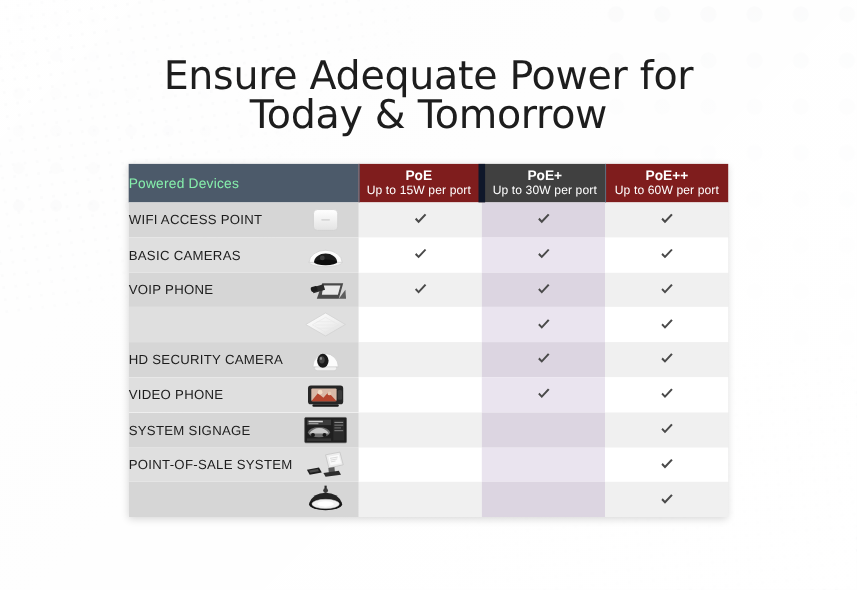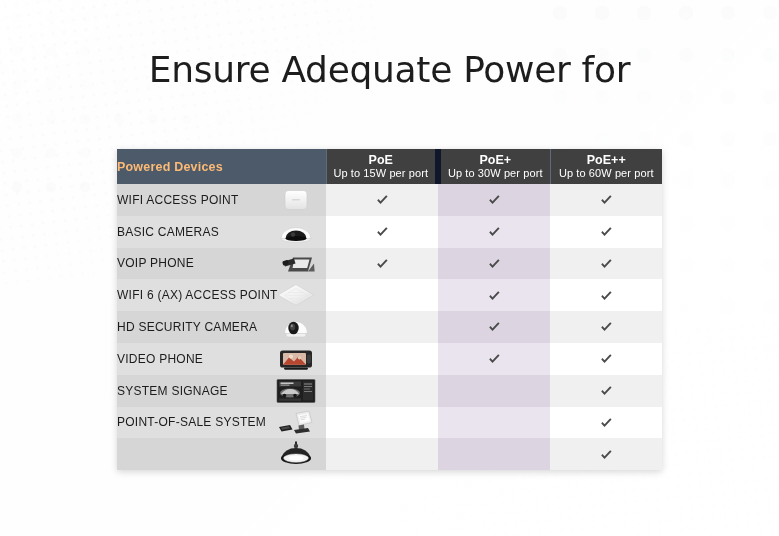--- a/index.html
+++ b/index.html
@@ -67,27 +67,27 @@
   #poe-table td,#poe-table th{padding:0;margin:0;}
 
   col.c-dev{width:209px;}
   col.c-poe{width:112px;}
   col.c-poep{width:112px;}
   col.c-poepp{width:112px;}
 
   
   thead th{height:35px;vertical-align:middle;}
   th.dev-head{
-    background:#4c5a6a;color:#fdba74;
+    background:#4c5a6a;color:#86efac;
     text-align:left;padding-left:12px;
-    font-size:12.5px;font-weight:bold;
+    font-size:12.5px;font-weight:normal;
     letter-spacing:.2px;
   }
   th.tier-head{
-    background:#404040;color:#ffffff;text-align:center;
+    background:#7f1d1d;color:#ffffff;text-align:center;
     border-left:1px solid #5d6b7a;
   }
   th.tier-head.hl{background:#404040;border-left:6px solid #0f172a;}
   .tier-name{display:block;font-size:12.5px;font-weight:bold;line-height:13px;}
   .tier-sub{display:block;font-size:11px;font-weight:normal;line-height:11px;margin-top:1px;letter-spacing:.1px;}
 
   
   tbody tr{height:31.8px;}
   td.dev-cell{
     background:#d6d6d6;
@@ -126,20 +126,21 @@
   <div id="bg-r" class="bg-dots-big"></div>
   <div id="bg-br" class="bg-dots-small"></div>
   <div id="bg-bl"></div>
   <div id="bg-sheen"></div>
 </div>
 
 <div id="content">
 
   <h1 id="title">
     <span class="ln">Ensure Adequate Power for</span>
+    <span class="ln">Today &amp; Tomorrow</span>
   </h1>
 
   <table id="poe-table">
     <colgroup>
       <col class="c-dev">
         <col class="c-poe">
         <col class="c-poep">
         <col class="c-poepp">
     </colgroup>
     <thead>
@@ -217,21 +218,21 @@
                 <path d="M2.4 8.0 L5.9 11.6 L13.4 3.6 L11.9 2.4 L5.9 8.8 L3.7 6.4 Z" fill="#4A4A4A"></path>
               </svg></span></td>
           <td class="mark-cell hl"><span class="check"><svg viewBox="0 0 16 16" width="15" height="15">
                 <path d="M2.4 8.0 L5.9 11.6 L13.4 3.6 L11.9 2.4 L5.9 8.8 L3.7 6.4 Z" fill="#4A4A4A"></path>
               </svg></span></td>
           <td class="mark-cell"><span class="check"><svg viewBox="0 0 16 16" width="15" height="15">
                 <path d="M2.4 8.0 L5.9 11.6 L13.4 3.6 L11.9 2.4 L5.9 8.8 L3.7 6.4 Z" fill="#4A4A4A"></path>
               </svg></span></td>
         </tr>
         <tr>
-          <td class="dev-cell"><span>WIFI 6 (AX)  ACCESS POINT</span><span class="dev-icon">
+          <td class="dev-cell"><span class="dev-icon">
               <svg viewBox="0 0 44 27">
                 <defs>
                   <linearGradient id="gW" x1="0" y1="0" x2="1" y2="1">
                     <stop offset="0" stop-color="#ffffff"></stop>
                     <stop offset=".55" stop-color="#f0f0f0"></stop>
                     <stop offset="1" stop-color="#d9d9d9"></stop>
                   </linearGradient>
                 </defs>
                 <path d="M22 3 L40 13.5 L22 24 L4 13.5 Z" fill="url(#gW)" stroke="#d2d2d2" stroke-width=".7"></path>
                 <path d="M22 7 L34 13.8 L22 20.5 L10 13.8 Z" fill="none" stroke="#e6e6e6" stroke-width=".6"></path>

